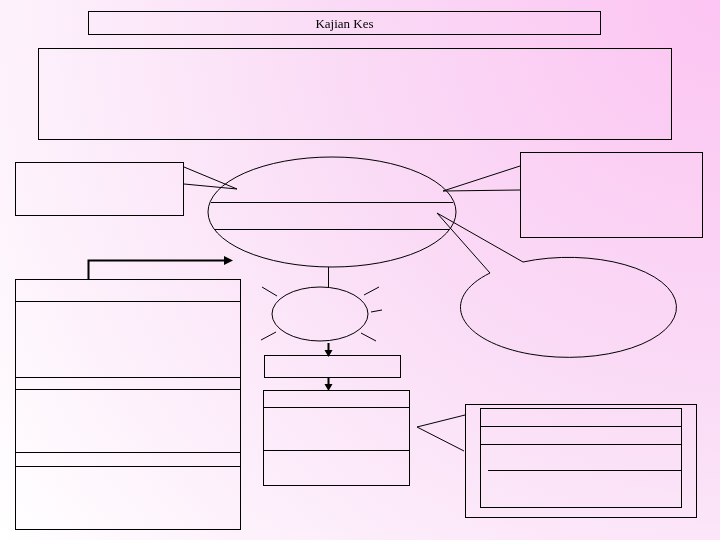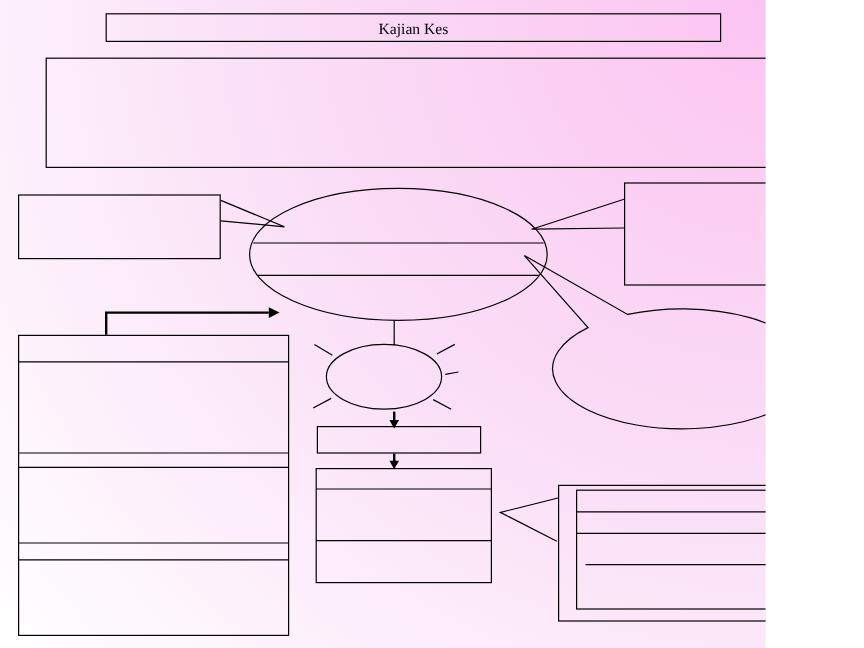--- a/index.html
+++ b/index.html
@@ -1,20 +1,20 @@
 <!DOCTYPE html>
 <html style="--background-pink: #fcc4f2; --background-fade: #fadcf6; --background-white: #ffffff; --stroke-color: #000000;"><head>
 <meta charset="utf-8">
 <style>
   html, body { margin: 0; padding: 0; }
   body { font-family: "Liberation Serif", "DejaVu Serif", serif; }
 
   .slide {
     position: relative;
-    width: 638px;
+    width: 720px;
     height: 540px;
     overflow: hidden;
     background: radial-gradient(circle farthest-corner at 100% 0%,
                 var(--background-pink, #fcc4f2) 0%,
                 var(--background-fade, #fadcf6) 45%,
                 var(--background-white, #ffffff) 100%);
   }
 
   .slide svg {
     position: absolute;

